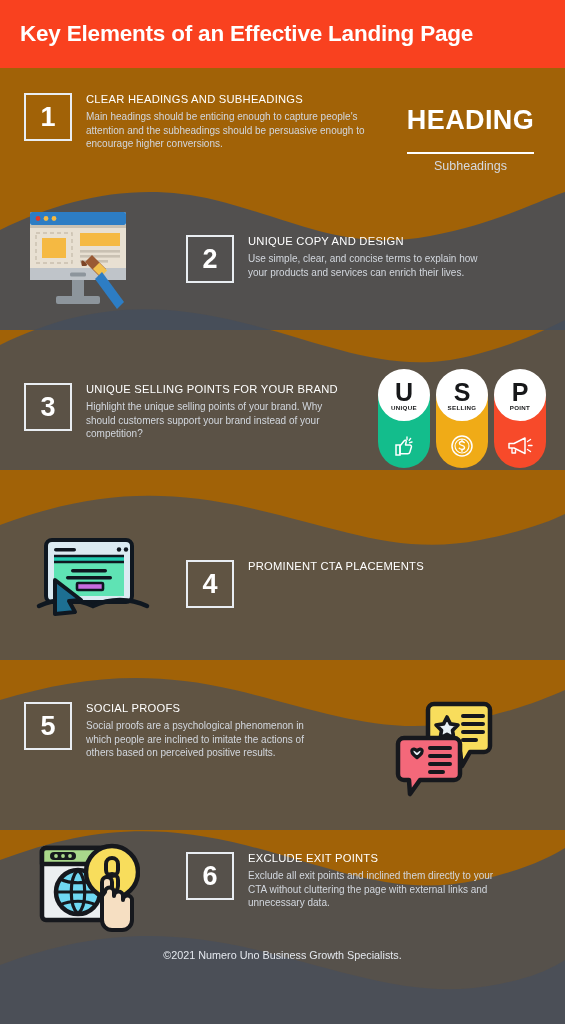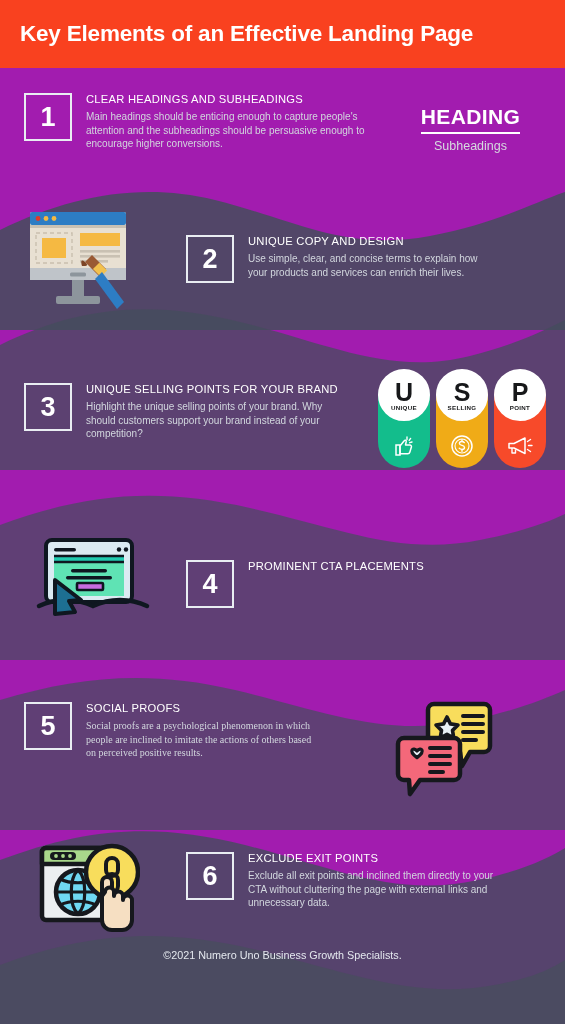--- a/index.html
+++ b/index.html
@@ -5,21 +5,21 @@
   * { margin:0; padding:0; box-sizing:border-box; }
   html, body {
     width:565px; height:1024px;
     background:#3c4552;
     font-family:"Liberation Sans", sans-serif;
     overflow:hidden;
   }
   #page {
     position:relative;
     width:565px; height:1024px;
-    background:#a21caf;
+    background:#a16207;
     overflow:hidden;
   }
   
   #waves {
     position:absolute; inset:0;
     width:565px; height:1024px;
     pointer-events:none;
   }
   
   .header {
@@ -59,22 +59,22 @@
     color:#d2d7de;
     font-size:10px;
     line-height:1.37;
   }
   .cluster { display:flex; align-items:flex-start; gap:14px; }
   
   .heading-visual {
     position:absolute; text-align:center;
   }
   .heading-visual .hv-main {
-    color:#ffffff; font-size:21px; font-weight:bold;
-    letter-spacing:0.4px; padding-bottom:3px;
+    color:#ffffff; font-size:27px; font-weight:bold;
+    letter-spacing:0.4px; padding-bottom:16px;
     border-bottom:2px solid #ffffff;
     display:inline-block;
   }
   .heading-visual .hv-sub {
     color:#d6dae0; font-size:12.5px; margin-top:5px;
   }
   
   .usp { position:absolute; display:flex; gap:6px; }
   .usp-badge {
     width:52px; height:96px;
@@ -240,21 +240,21 @@
     <div class="numbox">4</div>
     <div class="txtblock">
       <div class="item-title">PROMINENT CTA PLACEMENTS</div>
     </div>
   </div>
 
   <div class="row cluster" style="top:702px; left:24px; width:330px;">
     <div class="numbox">5</div>
     <div class="txtblock">
       <div class="item-title">SOCIAL PROOFS</div>
-      <div class="item-body" style="width:236px;font-family:Liberation Serif, serif;">Social proofs are a psychological phenomenon in which people are inclined to imitate the actions of others based on perceived positive results.</div>
+      <div class="item-body" style="width:236px;">Social proofs are a psychological phenomenon in which people are inclined to imitate the actions of others based on perceived positive results.</div>
     </div>
   </div>
 
   <svg class="illus" style="top:696px; left:392px;" width="104" height="104" viewBox="0 0 104 104">
     <path d="M42,8 h50 a6,6 0 0 1 6,6 v36 a6,6 0 0 1 -6,6 h-14 l-8,14 l-2,-14 h-26 a6,6 0 0 1 -6,-6 v-36 a6,6 0 0 1 6,-6 z" fill="#f8dd5c" stroke="#16181d" stroke-width="4.5" stroke-linejoin="round"></path>
     <path d="M55,21 l3.4,6.9 l7.6,1.1 l-5.5,5.4 l1.3,7.6 l-6.8,-3.6 l-6.8,3.6 l1.3,-7.6 l-5.5,-5.4 l7.6,-1.1 z" fill="#e8f0f5" stroke="#16181d" stroke-width="3.6" stroke-linejoin="round"></path>
     <path d="M71,20 h20 M71,28 h20 M71,36 h20 M71,44 h13" stroke="#16181d" stroke-width="4" stroke-linecap="round"></path>
     <path d="M12,42 h50 a6,6 0 0 1 6,6 v30 a6,6 0 0 1 -6,6 h-34 l-10,14 l-1,-14 h-5 a6,6 0 0 1 -6,-6 v-30 a6,6 0 0 1 6,-6 z" fill="#f4687a" stroke="#16181d" stroke-width="4.5" stroke-linejoin="round"></path>
     <path d="M25,55 c3.6,-4.4 9.6,-0.6 0,6.6 c-9.6,-7.2 -3.6,-11 0,-6.6 z" fill="#e8f0f5" stroke="#16181d" stroke-width="3.2" stroke-linejoin="round"></path>
     <path d="M38,52 h20 M38,60 h20 M38,68 h20 M38,76 h13" stroke="#16181d" stroke-width="4" stroke-linecap="round"></path>

